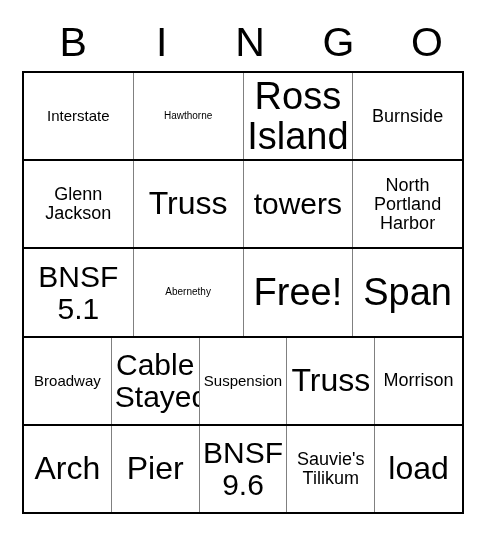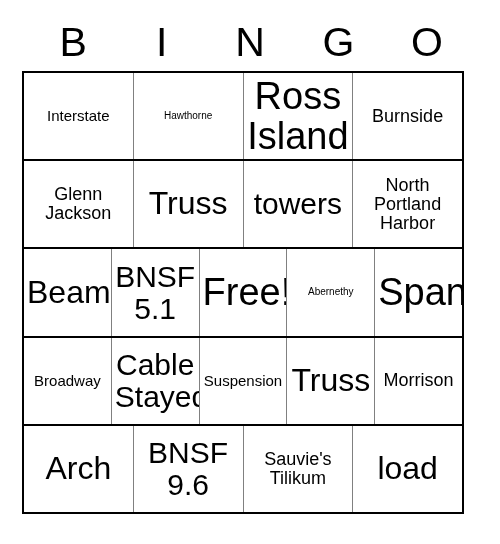--- a/index.html
+++ b/index.html
@@ -136,31 +136,28 @@
         </div>
       <div class="cell last-col">
           <span class="cell-text fs-md">North
 Portland
 Harbor</span>
         </div>
     </div>
 
     <div class="grid-row">
       <div class="cell">
-          <span class="cell-text fs-3xl">Beam</span>
-        </div>
-      <div class="cell">
           <span class="cell-text fs-xl">BNSF
 5.1</span>
         </div>
       <div class="cell">
+          <span class="cell-text fs-xs">Abernethy</span>
+        </div>
+      <div class="cell">
           <span class="cell-text fs-2xl">Free!</span>
-        </div>
-      <div class="cell">
-          <span class="cell-text fs-xs">Abernethy</span>
         </div>
       <div class="cell last-col">
           <span class="cell-text fs-2xl">Span</span>
         </div>
     </div>
 
     <div class="grid-row">
       <div class="cell">
           <span class="cell-text fs-sm">Broadway</span>
         </div>
@@ -177,20 +174,23 @@
       <div class="cell last-col">
           <span class="cell-text fs-md">Morrison</span>
         </div>
     </div>
 
     <div class="grid-row last-row">
       <div class="cell">
           <span class="cell-text fs-3xl">Arch</span>
         </div>
       <div class="cell">
+          <span class="cell-text fs-3xl">Pier</span>
+        </div>
+      <div class="cell">
           <span class="cell-text fs-xl">BNSF
 9.6</span>
         </div>
       <div class="cell">
           <span class="cell-text fs-md">Sauvie's
 Tilikum</span>
         </div>
       <div class="cell last-col">
           <span class="cell-text fs-3xl">load</span>
         </div>

